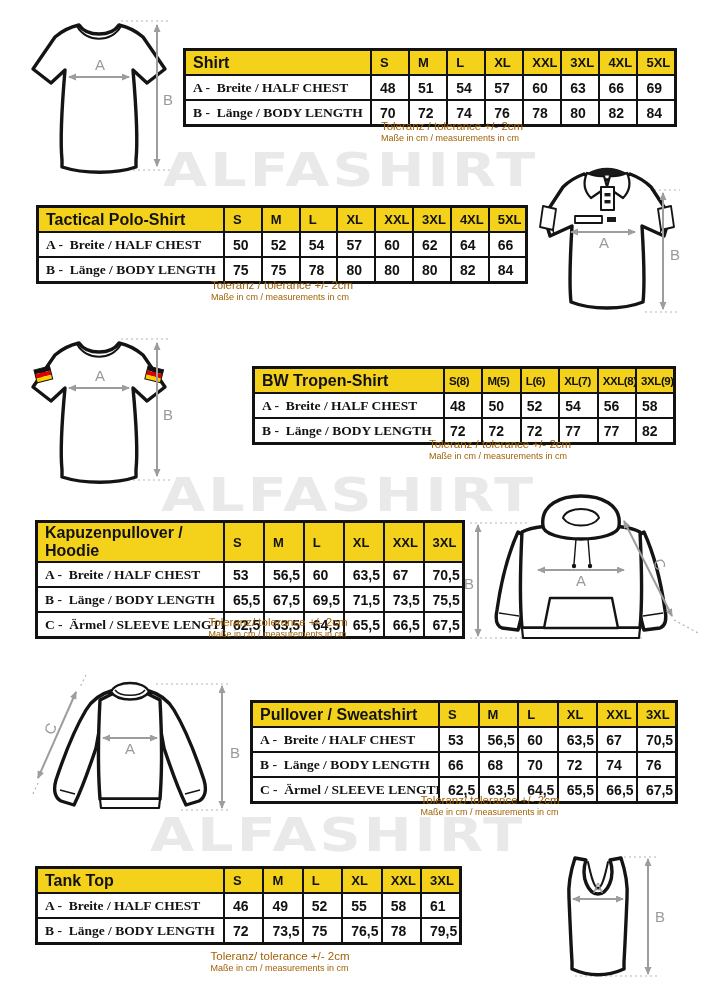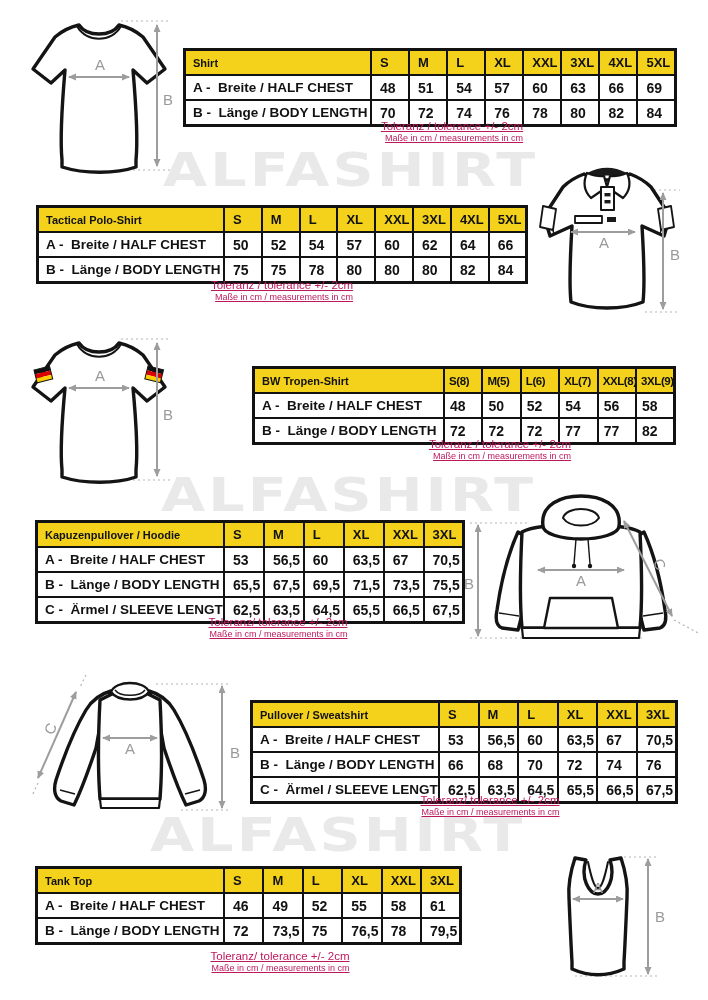--- a/index.html
+++ b/index.html
@@ -10,33 +10,33 @@
   .wm{position:absolute;font-family:"DejaVu Sans",sans-serif;font-weight:800;
       color:#e9e9e9;font-size:56px;line-height:56px;letter-spacing:3px;white-space:nowrap;
       transform:scale(1.02,.84);transform-origin:left top;user-select:none;}
 
   
   table.size{position:absolute;border-collapse:collapse;table-layout:fixed;
              border:3px solid #121212;background:#fff;}
   table.size th,table.size td{border:2px solid #121212;font-weight:bold;color:#121212;
              overflow:hidden;}
   table.size tr.head th{background:#F4D21C;height:21px;}
-  table.size th.ttl{text-align:left;padding-left:7px;font-size:11px;}
+  table.size th.ttl{text-align:left;padding-left:7px;font-size:16px;}
   table.size th.sz{text-align:left;padding-left:8px;font-size:13px;}
   table.size td{height:21px;font-size:14px;}
-  table.size td.lbl{text-align:left;padding-left:7px;font-size:13.5px;white-space:pre;}
+  table.size td.lbl{text-align:left;padding-left:7px;font-size:13.5px;white-space:pre;font-family:Liberation Serif, serif;}
   table.size td.val{text-align:left;padding-left:8px;}
   .cols8 .ttl{width:176px;}
   .cols6 .ttl{width:177px;}
   #tbl2 .ttl{width:180px;}
   #tbl2 th.sz{font-size:11.5px;letter-spacing:-.4px;padding-left:4px;}
   #tbl2 td.val{padding-left:5px;}
 
   
-  .tol{position:absolute;transform:translateX(-50%);text-align:right;color:#be185d;white-space:nowrap;text-decoration:underline;}
+  .tol{position:absolute;transform:translateX(-50%);text-align:left;color:#a16207;white-space:nowrap;}
   .tol .t1{font-size:11.5px;line-height:13px;}
   .tol .t2{font-size:9px;line-height:11px;}
 
   
   .illus{position:absolute;}
   .outline{fill:#ffffff;stroke:#141414;stroke-width:3.4;stroke-linejoin:round;stroke-linecap:round;}
   .detail{fill:none;stroke:#141414;stroke-width:2;stroke-linejoin:round;stroke-linecap:round;}
   .detail-thin{fill:none;stroke:#141414;stroke-width:1.4;}
   .dark{fill:#1a1a1a;stroke:none;}
   .arrow{stroke:#9d9d9d;stroke-width:2;fill:none;}

